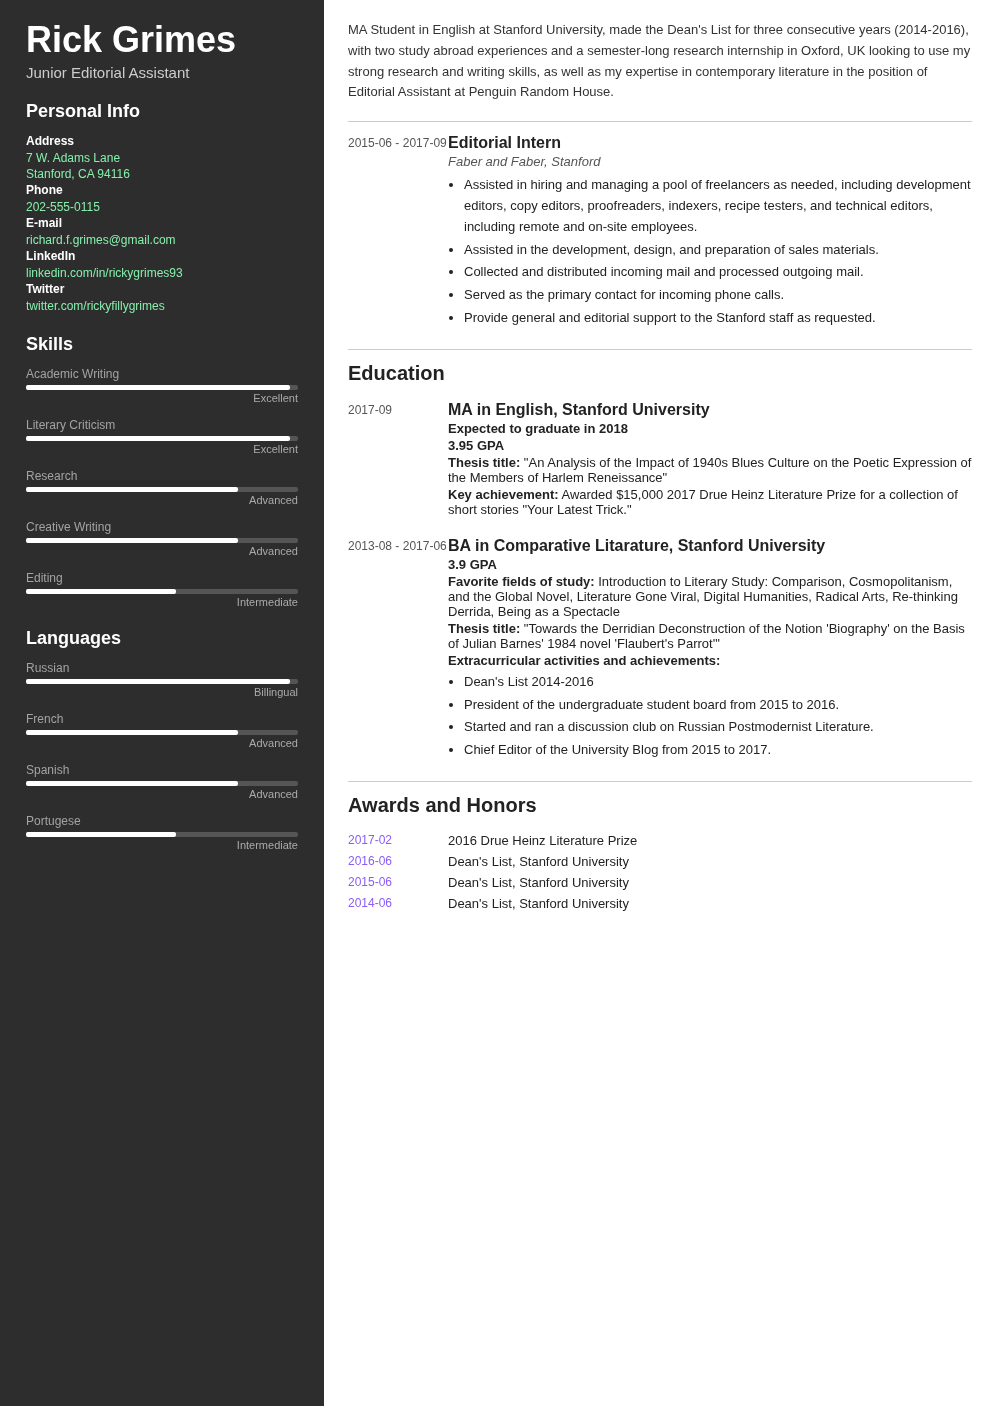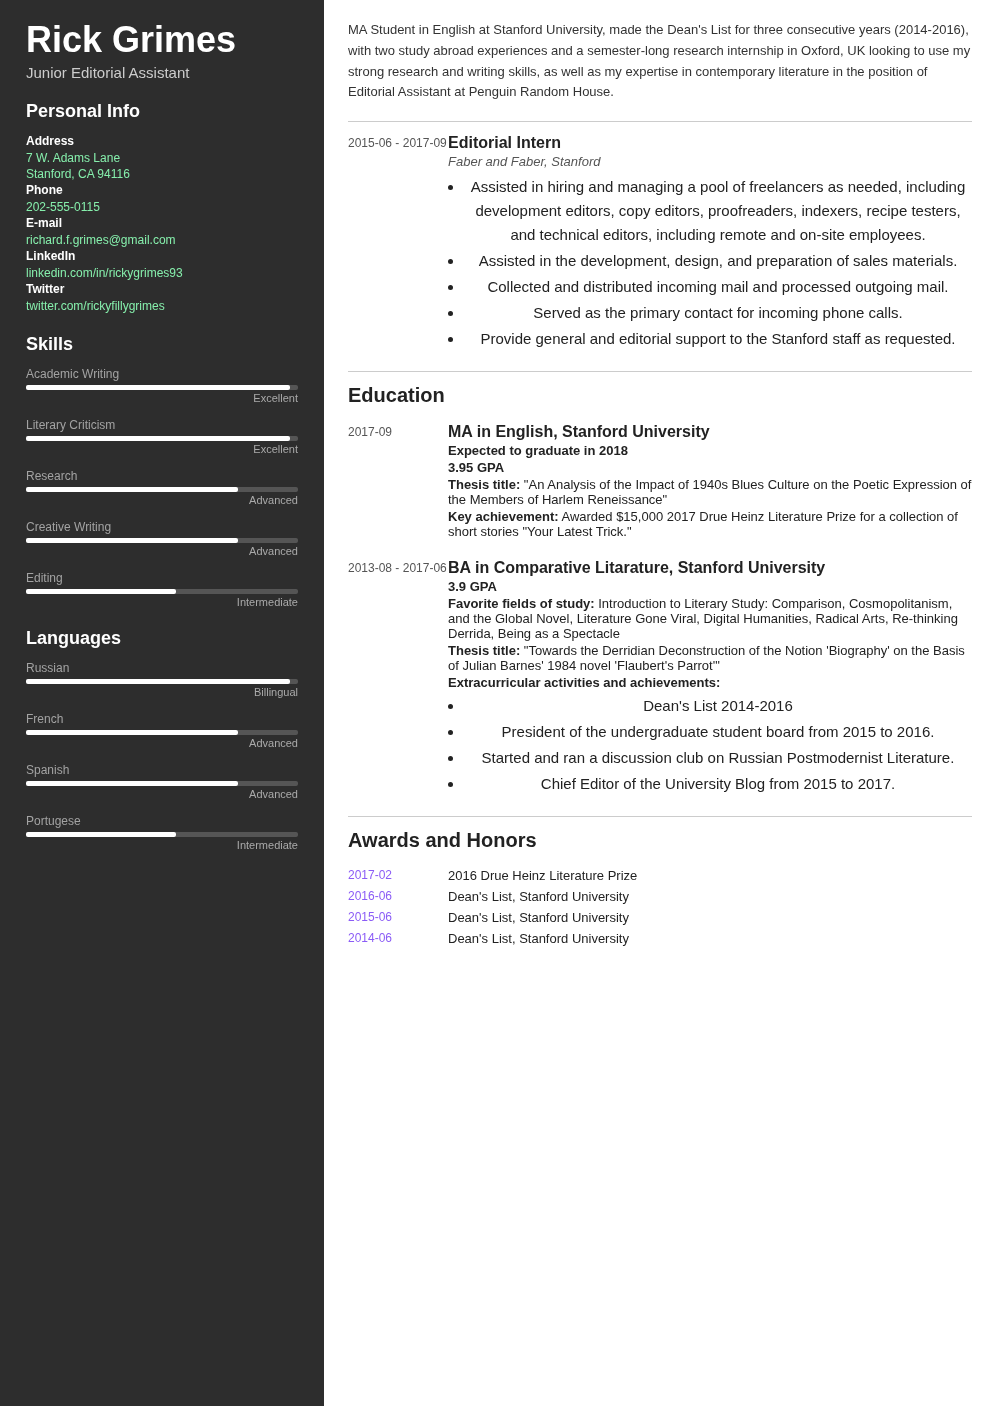--- a/index.html
+++ b/index.html
@@ -112,25 +112,24 @@
       color: #555;
       margin-bottom: 6px;
     }
     .entry-bold { font-weight: 700; font-size: 13px; margin-bottom: 2px; }
     .entry-normal { font-size: 13px; margin-bottom: 2px; }
     .entry-list {
       margin-left: 16px;
       margin-top: 4px;
     }
     .entry-list li {
-      font-size: 15px;
+      font-size: 13px;
       line-height: 1.6;
       margin-bottom: 2px;
       list-style-type: disc;
-      text-align: center;
     }
 
     
     .award-entry {
       display: flex;
       margin-bottom: 6px;
     }
     .award-date {
       width: 100px;
       min-width: 100px;

